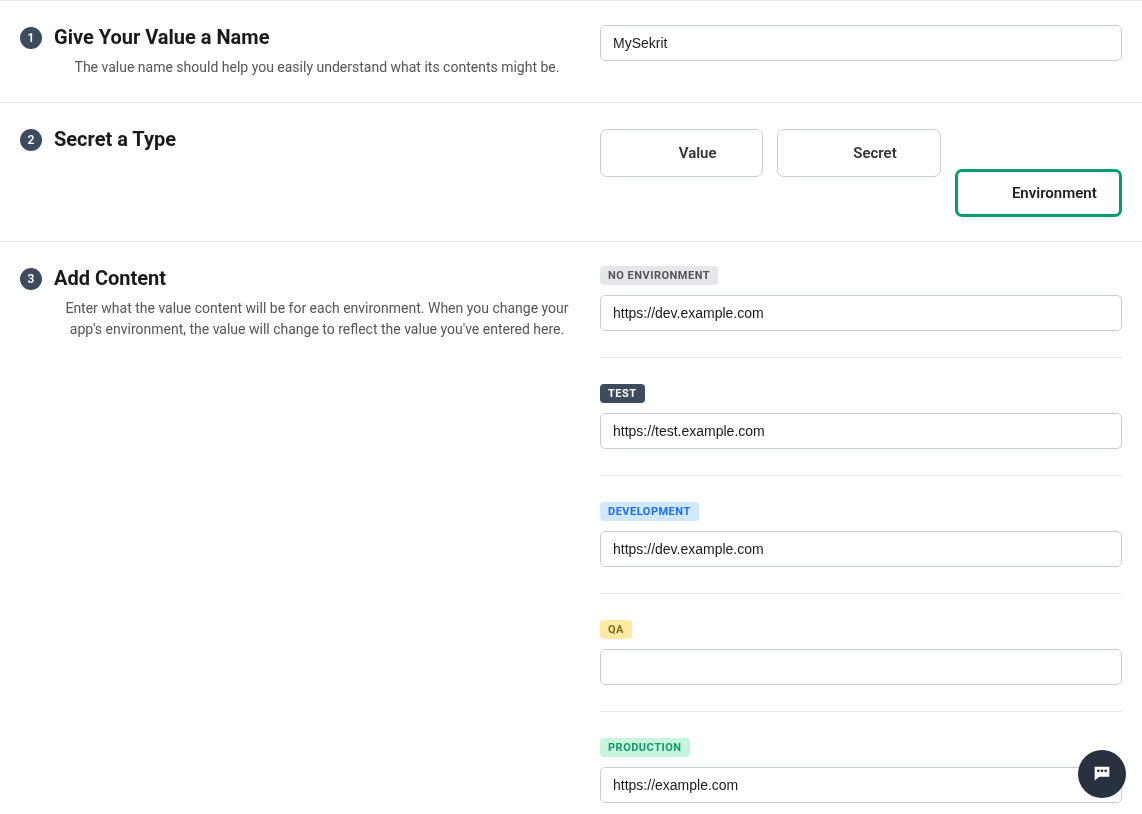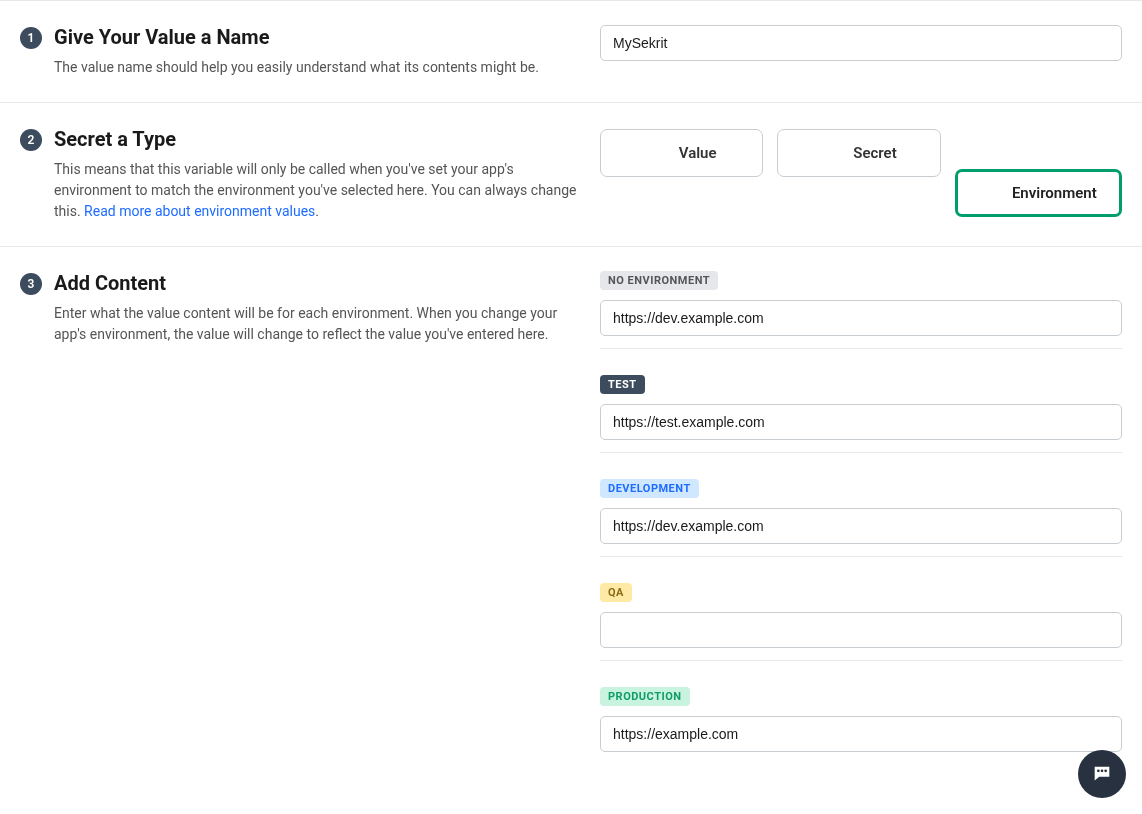--- a/index.html
+++ b/index.html
@@ -47,20 +47,21 @@
   .step-title {
     font-size: 20px;
     font-weight: 700;
     color: #1a1a1a;
     margin-bottom: 8px;
   }
   .step-desc {
     font-size: 14px;
     color: #555;
     line-height: 1.5;
+    text-align: center;
   }
   .step-desc a {
     color: #1e6cff;
     text-decoration: none;
   }
   .text-input {
     width: 100%;
     height: 36px;
     padding: 0 12px;
     border: 1px solid #c8cdd2;
@@ -89,21 +90,21 @@
     align-items: center;
     justify-content: center;
     padding-left: 32px;
   }
   .type-btn.selected {
     border: 3px solid #009e6d;
     color: #222;
     margin-top: 40px;
   }
   .env-block {
-    padding-bottom: 12px;
+    padding-bottom: 26px;
     margin-bottom: 26px;
     border-bottom: 1px solid #e6e8ea;
   }
   .env-block:last-child { border-bottom: none; margin-bottom: 0; padding-bottom: 16px; }
   .env-tag {
     display: inline-block;
     font-size: 11px;
     font-weight: 700;
     letter-spacing: 0.5px;
     padding: 3px 8px;
@@ -147,24 +148,20 @@
     <div class="right-col">
       <input class="text-input" value="MySekrit" style="">
     </div>
   </div>
 
   <div class="section">
     <div class="left-col">
       <div class="step-number">2</div>
       <div class="step-text">
         <div class="step-title">Secret a Type</div>
-        <div class="step-desc">
-          <span>This means that this variable will only be called when you've set your app's environment to match the environment you've selected here. You can always change this. </span>
-          <a href="#">Read more about environment values</a><span>.</span>
-        </div>
       </div>
     </div>
     <div class="right-col">
       <div class="type-group">
         <div class="type-btn">Value</div>
         <div class="type-btn">Secret</div>
         <div class="type-btn selected">Environment</div>
       </div>
     </div>
   </div>

